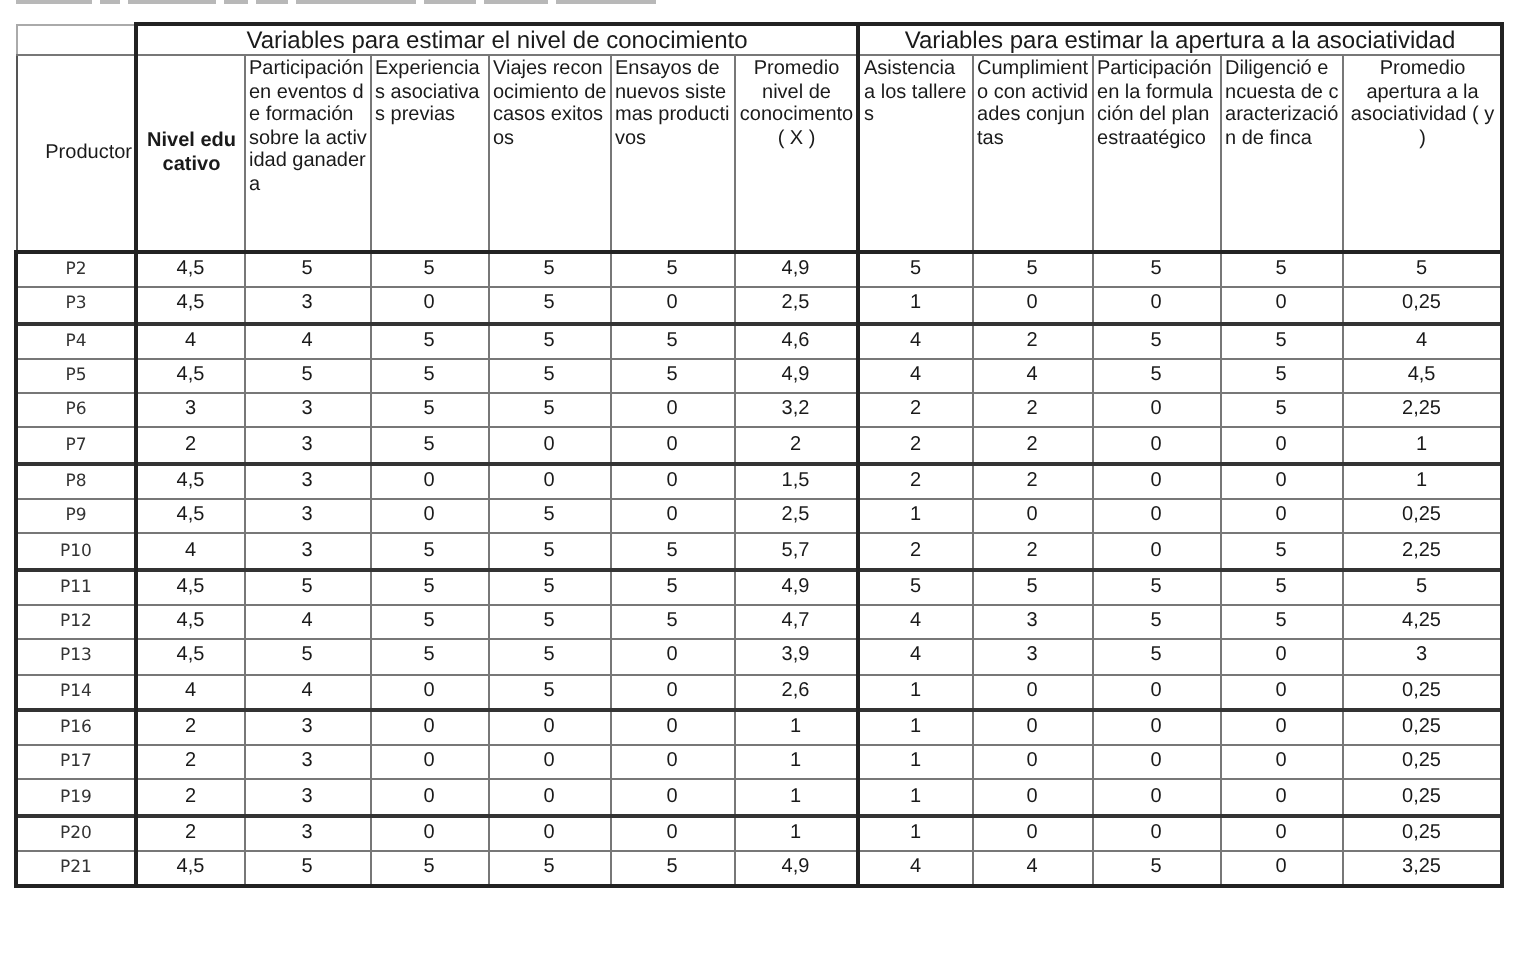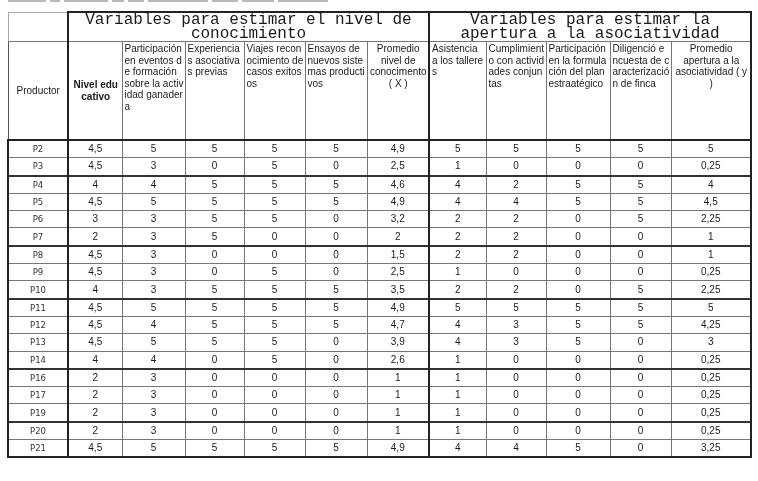--- a/index.html
+++ b/index.html
@@ -1,28 +1,28 @@
 <!DOCTYPE html>
 <html><head>
 <meta charset="utf-8">
 <style>
   html, body { margin: 0; padding: 0; background: #ffffff; }
   body { width: 758px; height: 481px; position: relative; overflow: hidden; font-family: "Liberation Sans", sans-serif; color: #1a1a1a; }
   .caption-strip { position: absolute; left: 8px; top: 0; width: 330px; height: 5px; overflow: hidden; }
   .caption-strip span { display: inline-block; height: 2px; margin-right: 4px; background: #b8b8b8; vertical-align: top; }
   table.data { position: absolute; left: 7px; top: 11px; width: 743px; border-collapse: collapse; table-layout: fixed; }
   table.data td, table.data th { border: 1px solid #777; padding: 0; font-weight: normal; }
-  .grp-head { font-size: 16px; height: 14px; line-height: 14px; border-top: 2px solid #222 !important; font-family: Liberation Mono, monospace; }
+  .grp-head { font-size: 12px; height: 14px; line-height: 14px; border-top: 2px solid #222 !important; }
   .grp-head.first { border-left: 2px solid #222 !important; }
   .grp-head.last { border-right: 2px solid #222 !important; margin-top: 19px; }
   .blank-corner { border-top: 1px solid #aaa !important; border-left: 1px solid #aaa !important; }
   .col-head { font-size: 10px; line-height: 11.6px; vertical-align: top; text-align: left; padding: 1px 1px 0 2px !important; height: 96px; border-bottom: 2px solid #222 !important; word-break: break-all; }
   .col-head.center { text-align: center; vertical-align: middle; font-weight: bold; }
   .col-head.center-top { text-align: center; }
-  .col-head.producer { vertical-align: middle; text-align: center; font-size: 10px; border-left: 1px solid #555 !important;}
+  .col-head.producer { vertical-align: middle; text-align: right; font-size: 10px; border-left: 1px solid #555 !important;}
   td.cell { font-size: 10px; text-align: center; height: 16.3px; line-height: 16px; }
   td.pcell { font-family: "DejaVu Sans", sans-serif; font-size: 8.5px; color: #333; border-left: 2px solid #222 !important; }
   .thick-left { border-left: 2px solid #222 !important; }
   .thick-right { border-right: 2px solid #222 !important; }
   tr.row-thick td { border-top: 2px solid #333 !important; }
   tr.last-row td { border-bottom: 2px solid #222 !important; }
 </style>
 </head>
 <body>
 
@@ -179,21 +179,21 @@
         <td class="cell">0</td>
         <td class="cell thick-right">0,25</td>
       </tr>
       <tr>
         <td class="cell pcell">P10</td>
         <td class="cell thick-left">4</td>
         <td class="cell">3</td>
         <td class="cell">5</td>
         <td class="cell">5</td>
         <td class="cell">5</td>
-        <td class="cell">3,5</td>
+        <td class="cell">5,7</td>
         <td class="cell thick-left">2</td>
         <td class="cell">2</td>
         <td class="cell">0</td>
         <td class="cell">5</td>
         <td class="cell thick-right">2,25</td>
       </tr>
       <tr class="row-thick">
         <td class="cell pcell">P11</td>
         <td class="cell thick-left">4,5</td>
         <td class="cell">5</td>

